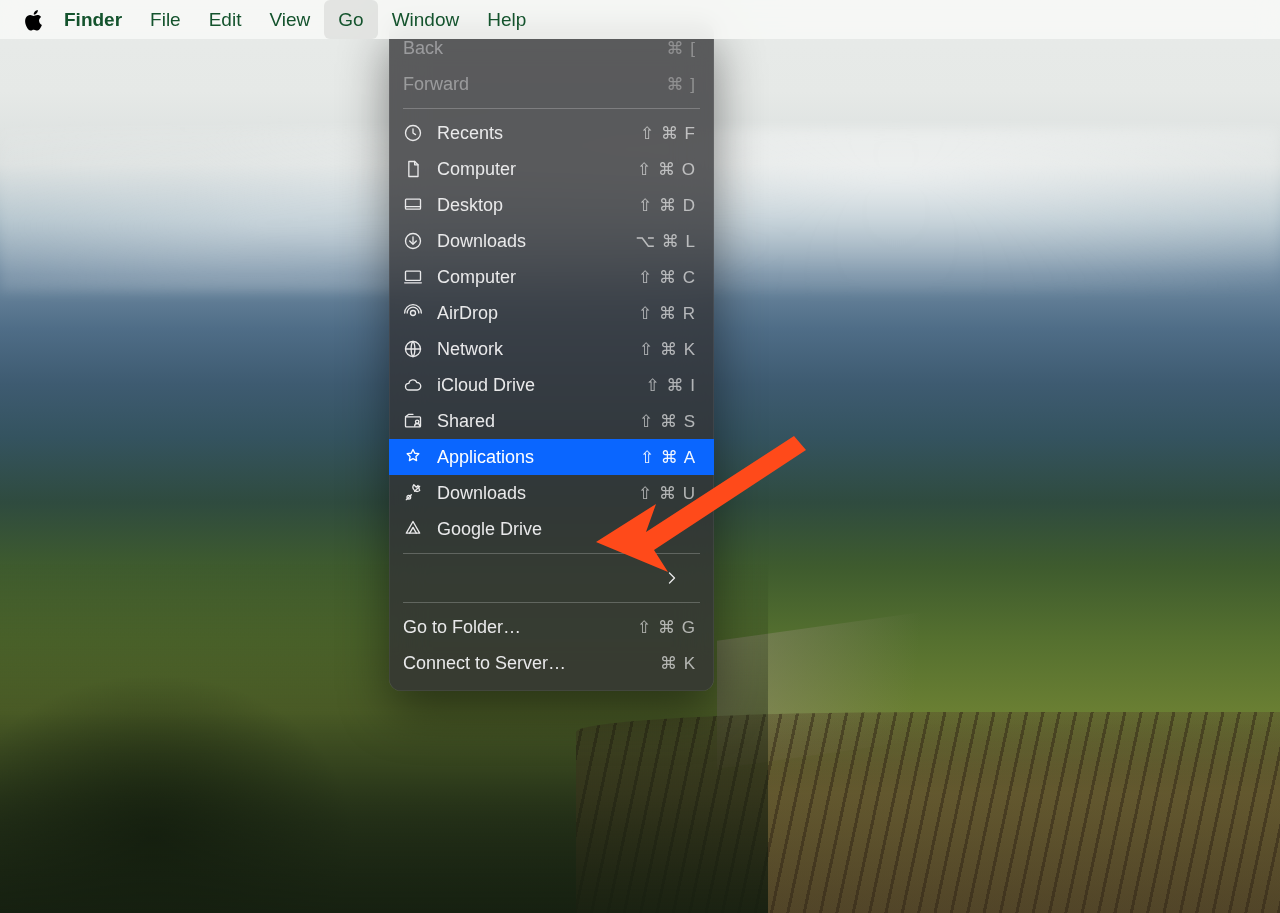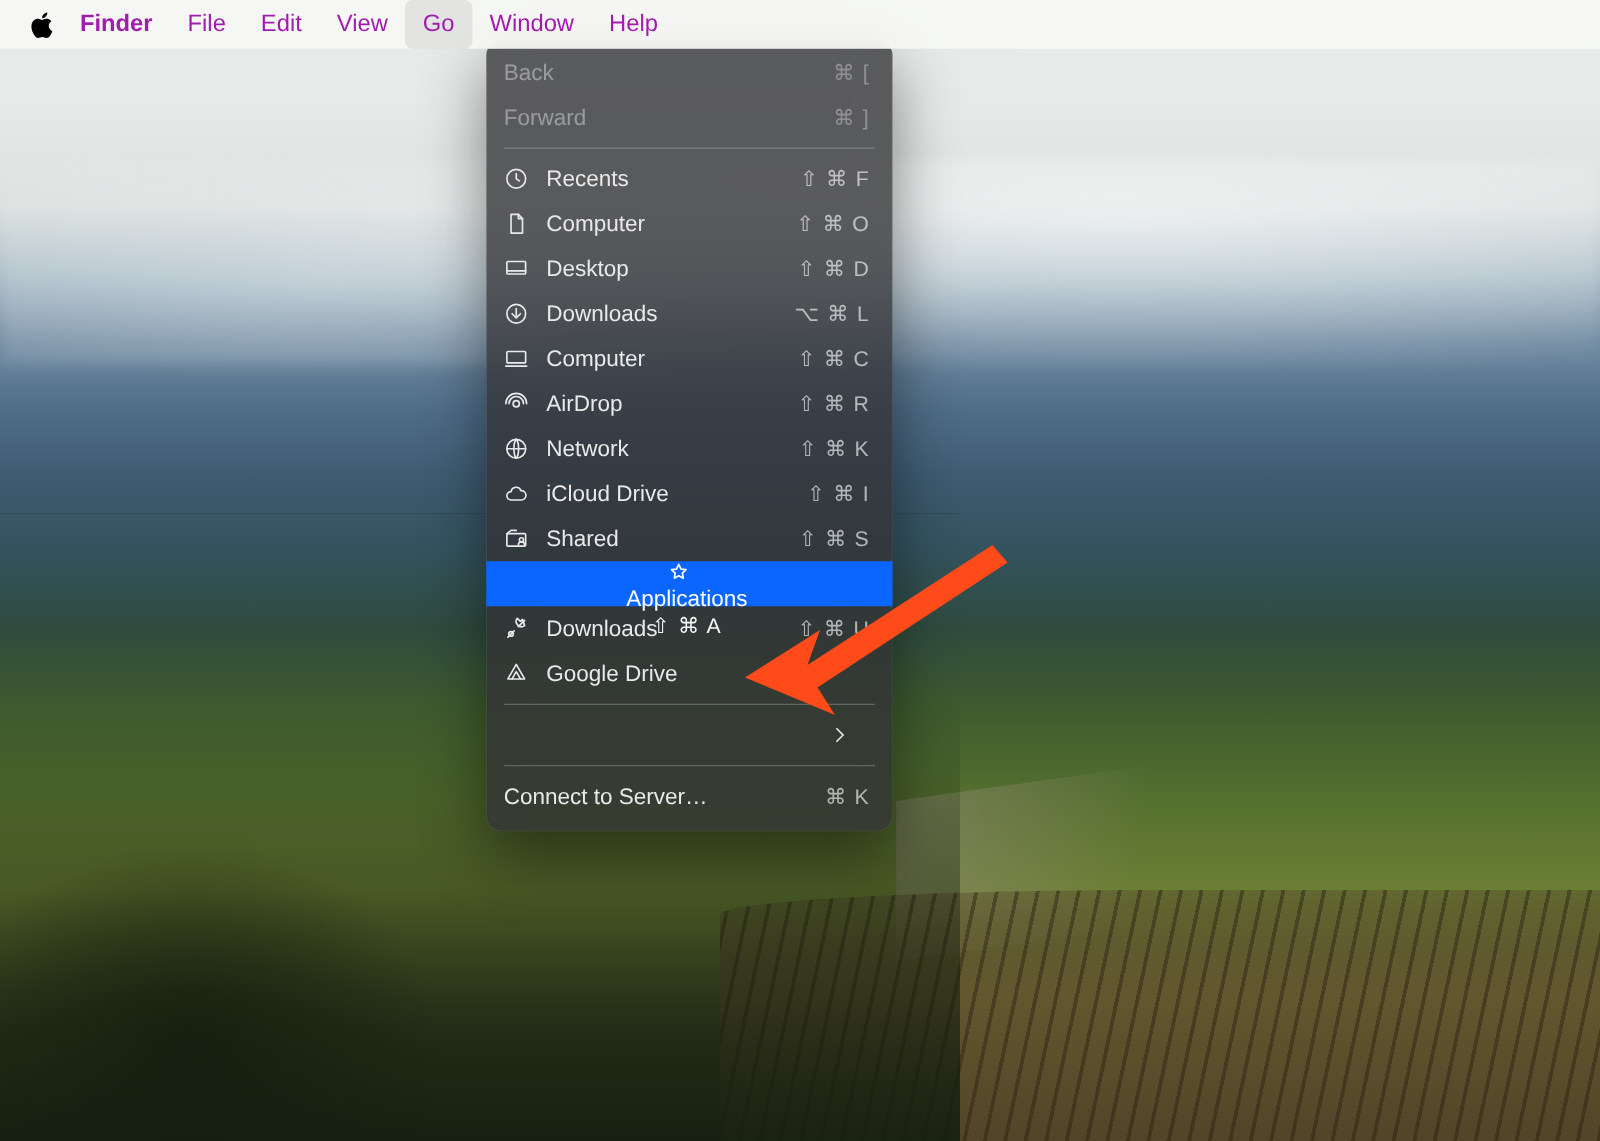--- a/index.html
+++ b/index.html
@@ -45,57 +45,57 @@
   border-radius: 0 0 40% 0;
 }
 
 
 .menubar {
   position: relative; z-index: 3;
   display: flex; align-items: center;
   height: 39px; padding: 0 24px;
   background: rgba(246,247,245,.92);
   backdrop-filter: blur(10px);
-  font-size: 19px; color: #a21caf;
+  font-size: 19px; color: #14532d;
 }
 .menubar .apple {
   width: 22px; height: 22px; margin-right: 18px;
 }
 .menubar .item {
   padding: 0 14px; height: 100%; display: flex; align-items: center;
   border-radius: 6px; cursor: default;
 }
 .menubar .item.appname { font-weight: 700; padding-left: 0; }
 .menubar .item.active { background: rgba(0,0,0,.08); }
 
 
 .dropmenu {
   position: absolute; z-index: 2;
-  left: 389px; top: 32px;
+  left: 389px; top: 22px;
   width: 325px;
   background: rgba(50,50,52,.78);
   backdrop-filter: blur(18px);
   border-radius: 12px;
   box-shadow: 0 20px 50px rgba(0,0,0,.45), 0 0 0 .5px rgba(255,255,255,.12) inset;
   color: #e9e9ea;
   padding: 8px 0 10px;
   font-size: 18px;
 }
 .dropmenu .row {
   display: flex; align-items: center;
   height: 36px; padding: 0 18px 0 14px;
   position: relative;
 }
 .dropmenu .row .ic { width: 20px; height: 20px; margin-right: 14px; flex: 0 0 20px; display: inline-flex; align-items: center; justify-content: center; }
 .dropmenu .row .lbl { flex: 1 1 auto; white-space: nowrap; }
 .dropmenu .row .short { flex: 0 0 auto; font-family: -apple-system, "Lucida Grande", Arial, sans-serif; letter-spacing: 1px; color: rgba(233,233,234,.7); font-size: 17px; text-align: right; }
 .dropmenu .row.disabled { color: rgba(233,233,234,.45); }
 .dropmenu .row.disabled .short { color: rgba(233,233,234,.38); }
 .dropmenu .divider { height: 1px; margin: 6px 14px; background: rgba(255,255,255,.22); }
-.dropmenu .row.highlight { background: #0a66ff; color: #fff; flex-direction: column; }
+.dropmenu .row.highlight { background: #0a66ff; color: #fff; }
 .dropmenu .row.highlight .short { color: rgba(255,255,255,.95); }
 .dropmenu .row .chev { position: absolute; right: 18px; }
 
 
 .arrow {
   position: absolute; z-index: 4;
   left: 596px; top: 412px; width: 210px; height: 160px;
   pointer-events: none;
 }
 
@@ -246,20 +246,24 @@
     <div class="divider"></div>
     <div class="row">
       <span class="ic chev">
         <svg viewBox="0 0 24 24">
           <use href="#chevron-right"></use>
         </svg>
       </span>
     </div>
     <div class="divider"></div>
     <div class="row">
+      <span class="lbl">Go to Folder…</span>
+      <span class="short">⇧ ⌘ G</span>
+    </div>
+    <div class="row">
       <span class="lbl">Connect to Server…</span>
       <span class="short">⌘ K</span>
     </div>
   </div>
 
 <svg class="arrow" viewBox="0 0 210 160">
   <defs></defs>
   <g fill="#ff4a1a">
     <polygon points="0,130 60,92 50,120 198,24 210,38 58,138 72,160"></polygon>
   </g>

